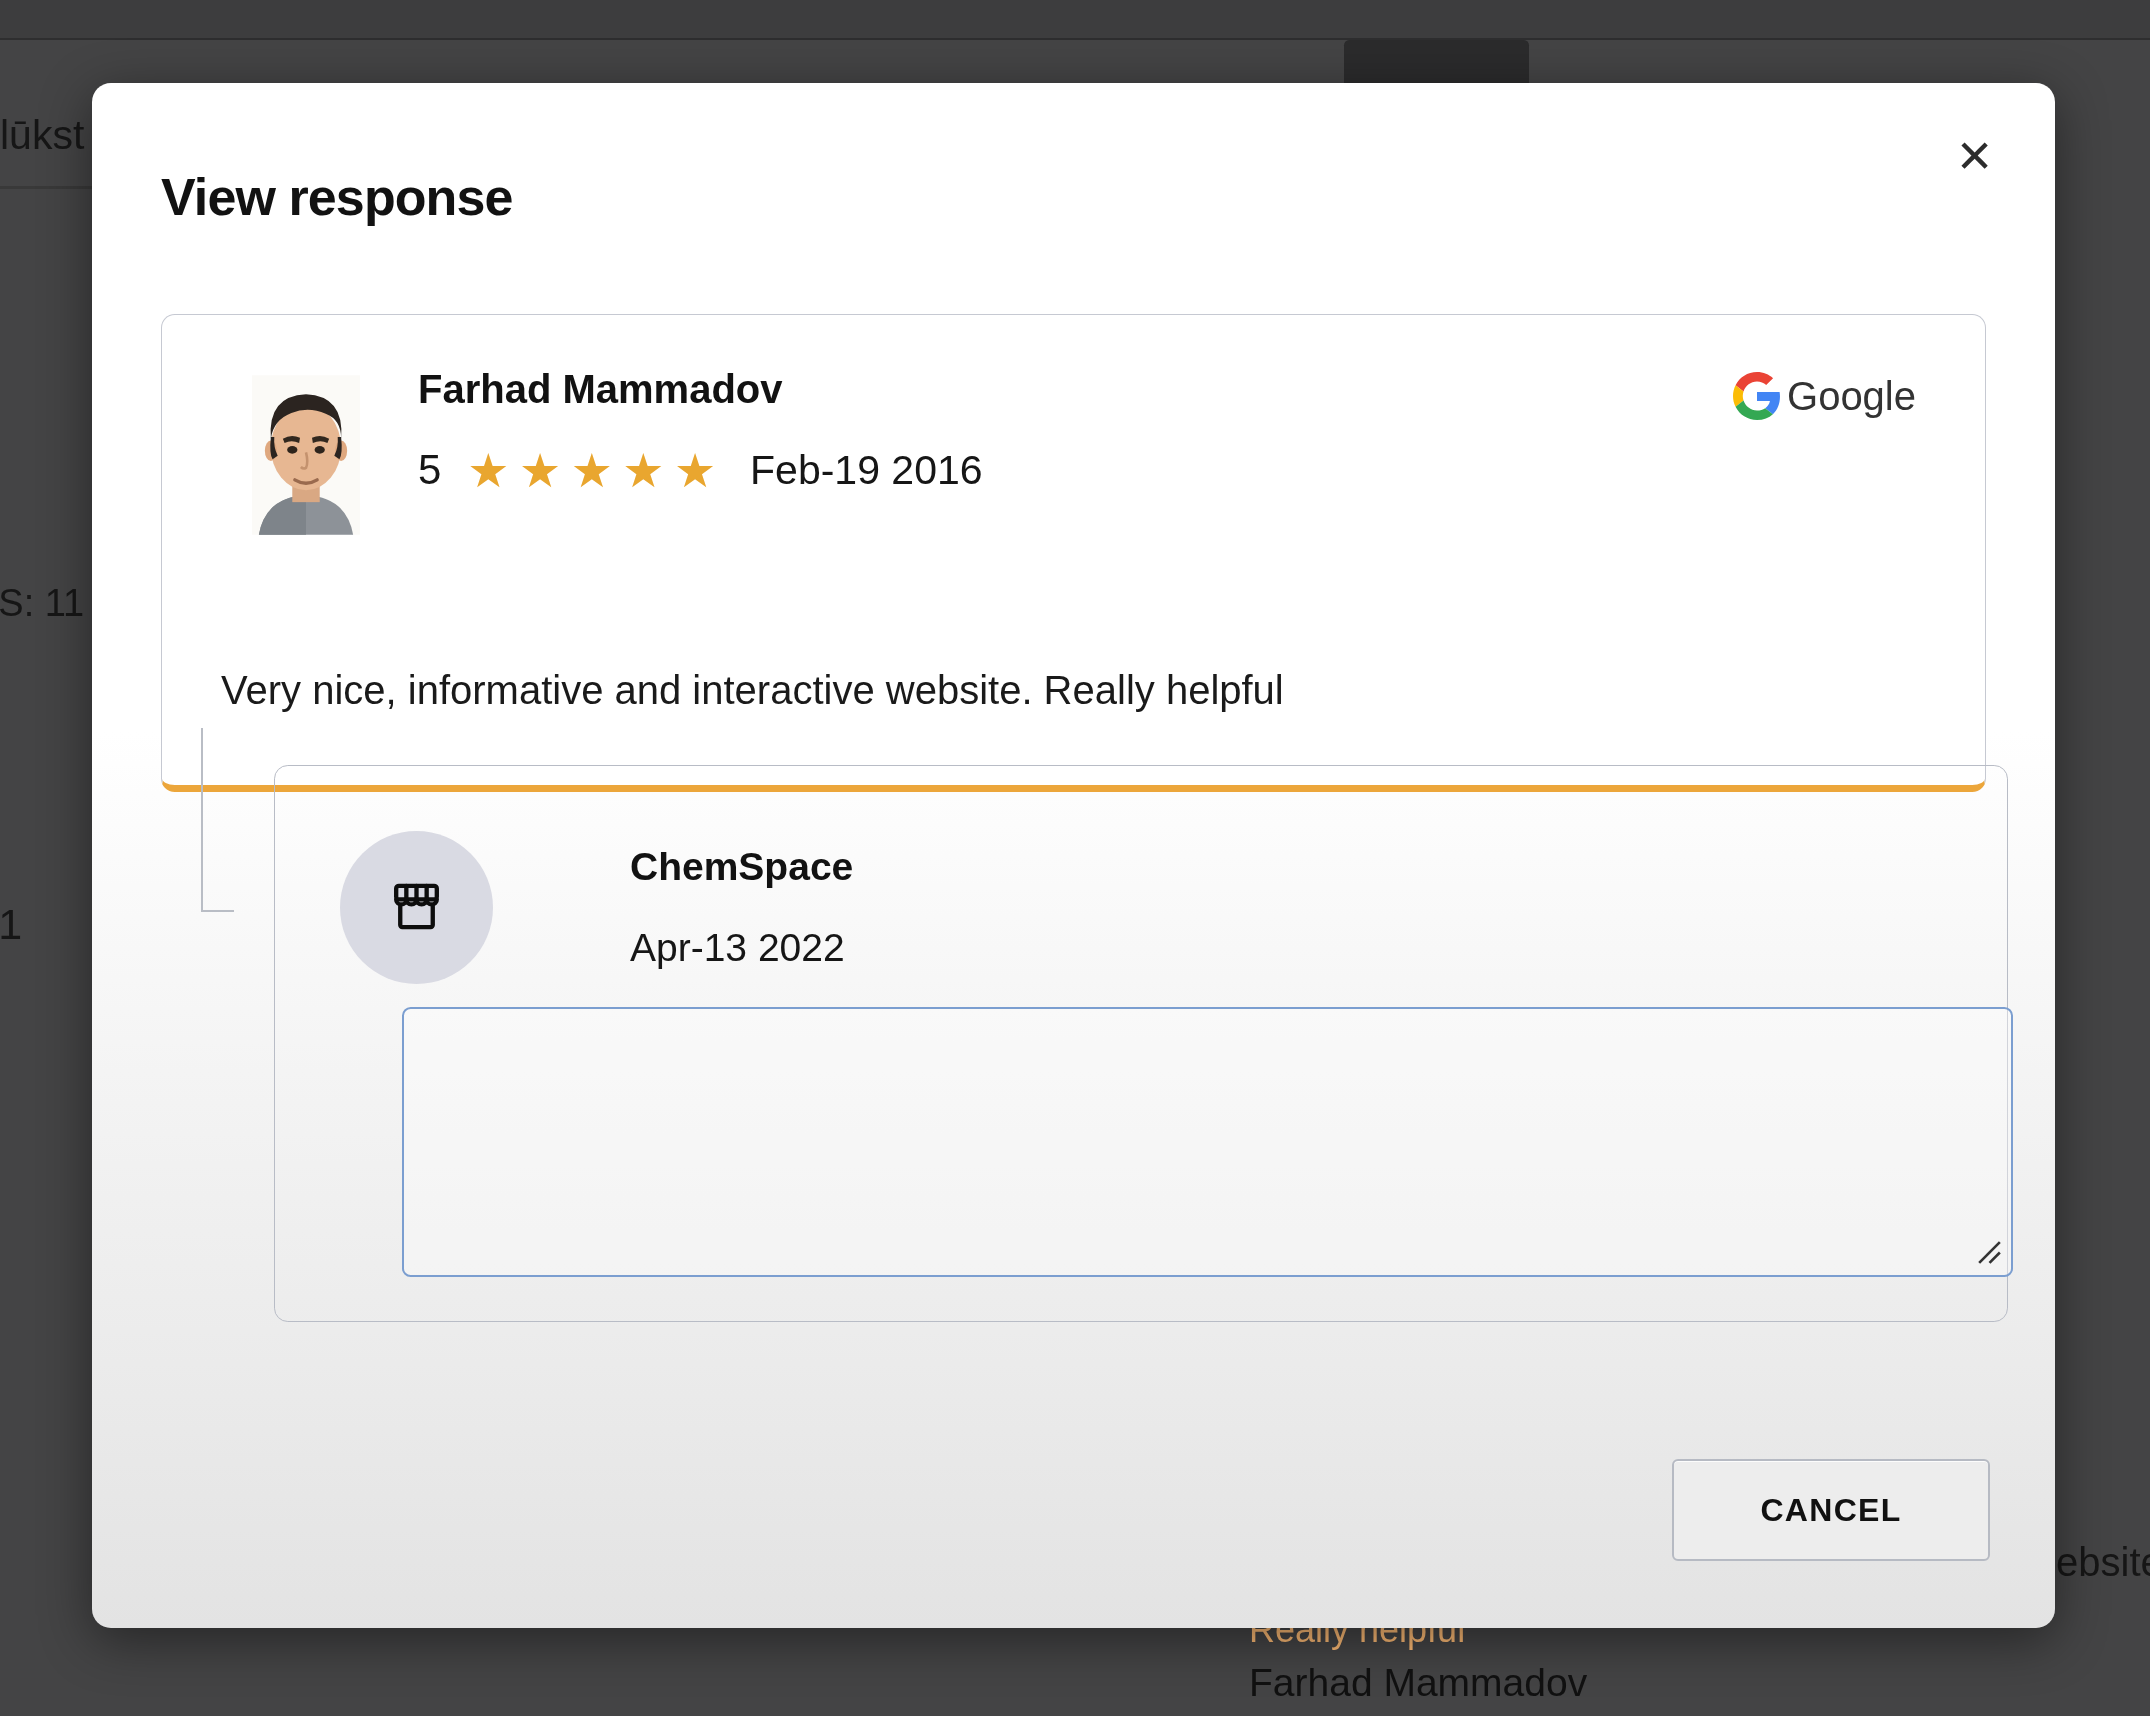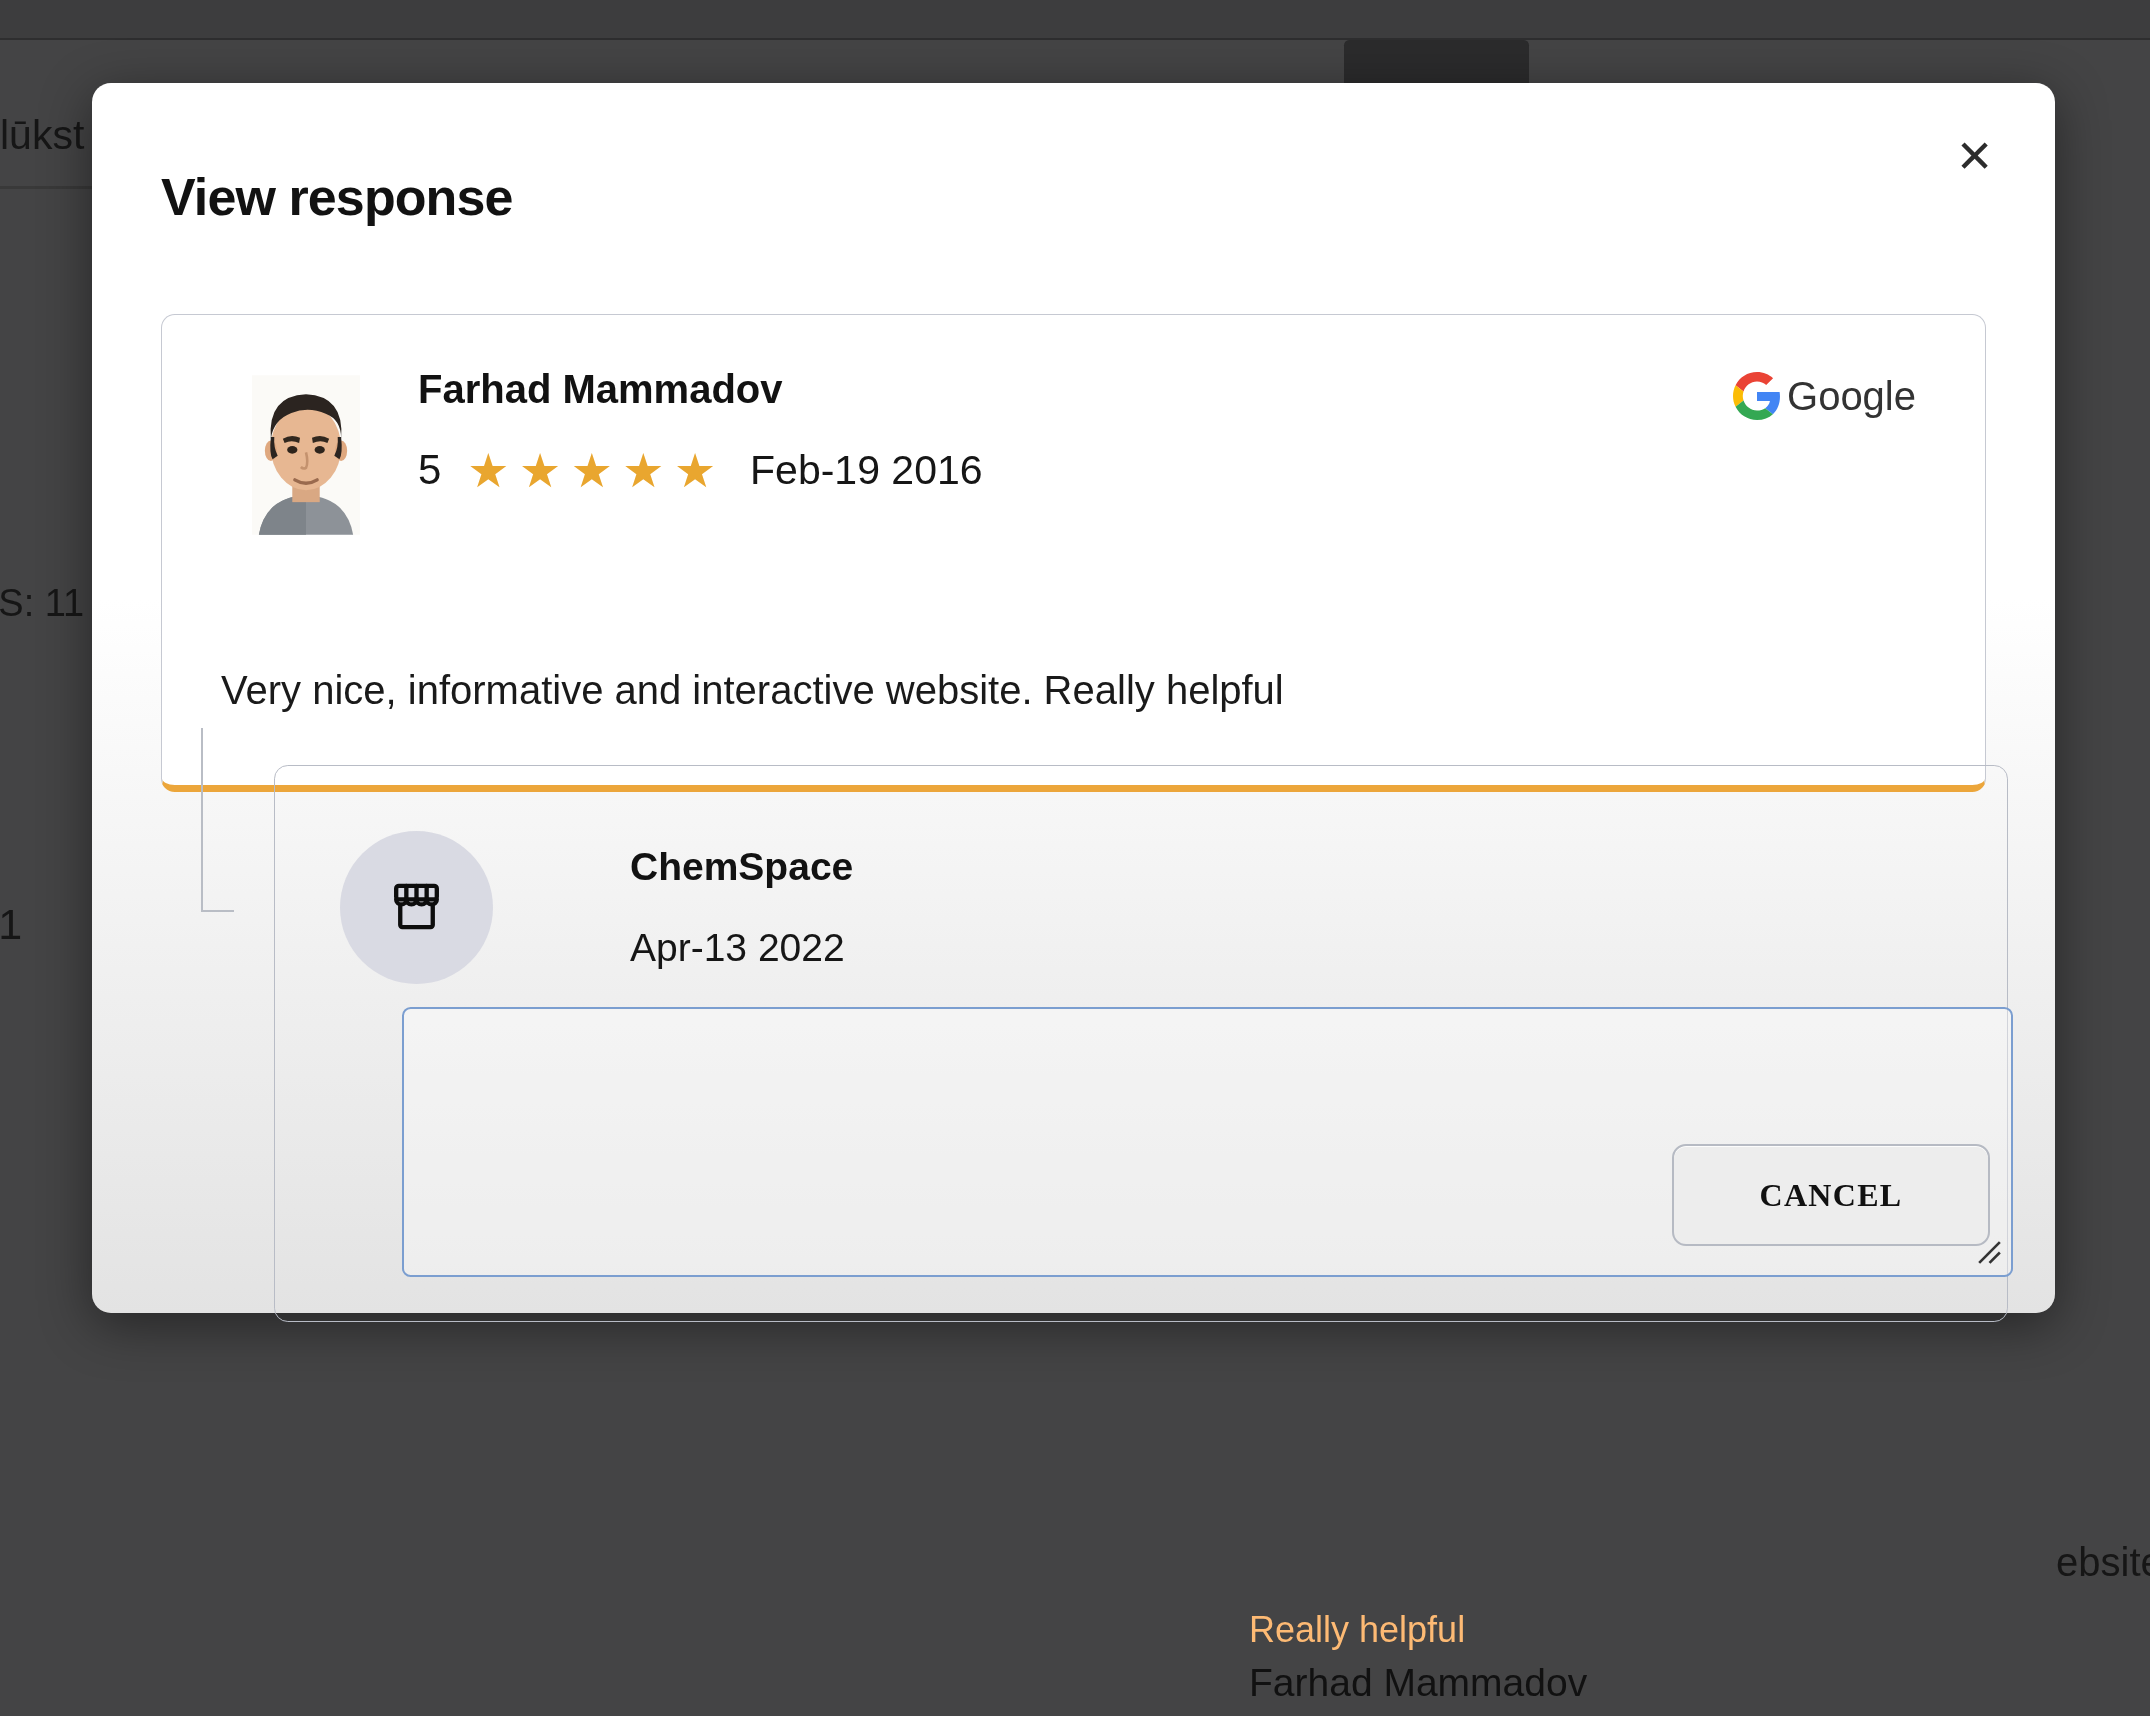--- a/index.html
+++ b/index.html
@@ -12,21 +12,21 @@
   .bg-divider-left{position:absolute;left:0;top:186px;width:95px;height:2.6px;background:#393939;}
   .bg-text{position:absolute;color:#161616;white-space:nowrap;}
   .bg-lukst{left:0;top:112px;font-size:41px;}
   .bg-s11{left:-1.7px;top:582px;font-size:38px;}
   .bg-one{left:-1.7px;top:900px;font-size:43px;}
   .bg-really{left:1249px;top:1609px;font-size:36px;color:#fdba74;}
   .bg-farhad{left:1249px;top:1661px;font-size:39px;color:#111;}
   .bg-ebsite{left:2056px;top:1540px;font-size:40px;}
 
   
-  .modal{position:absolute;left:92px;top:83px;width:1963px;height:1230px;border-radius:19px;
+  .modal{position:absolute;left:92px;top:83px;width:1963px;height:1545px;border-radius:19px;
          background:linear-gradient(180deg,#ffffff 0%,#ffffff 42%,#f1f1f1 70%,#e3e3e3 100%);
          box-shadow:0 12px 52px rgba(0,0,0,0.45);}
   .modal-title{position:absolute;left:69px;top:84px;font-size:52px;font-weight:600;color:#121212;letter-spacing:-0.9px;}
   .close-btn{position:absolute;right:48px;top:41px;width:65px;height:65px;display:flex;align-items:center;justify-content:center;
              font-size:45px;color:#2d2d2d;cursor:pointer;background:none;border:none;line-height:1;}
 
   
   .review-card{position:absolute;left:69px;top:231px;width:1823px;height:470px;background:#fff;
                border:1.7px solid #c6c9d2;border-bottom:7.7px solid #ECA63B;border-radius:13.8px;}
   .avatar{position:absolute;left:90px;top:60px;width:108px;height:160px;overflow:hidden;}
@@ -51,22 +51,22 @@
               background:#d9dae3;display:flex;align-items:center;justify-content:center;}
   .biz-name{position:absolute;left:355px;top:79px;font-size:39px;font-weight:700;color:#121212;}
   .biz-date{position:absolute;left:355px;top:160px;font-size:39px;color:#161616;}
   .response-textarea{position:absolute;left:127px;top:241px;width:1611px;height:270px;box-sizing:border-box;
                      border:2.6px solid #7B9ED0;border-radius:8.6px;background:rgba(255,255,255,0.35);
                      resize:none;outline:none;font-family:"Liberation Sans",sans-serif;font-size:36px;padding:17px;}
   .resize-grip{position:absolute;left:1699px;top:471px;width:31px;height:31px;pointer-events:none;}
 
   
   .cancel-btn{position:absolute;right:65px;bottom:67px;width:318px;height:102px;
-              background:#ededed;border:2.6px solid #b6bac3;border-radius:14px;cursor:pointer;
-              font-family:Liberation Serif, serif;font-size:32px;font-weight:600;letter-spacing:1.3px;color:#111;
+              background:#ededed;border:2.6px solid #b6bac3;border-radius:6px;cursor:pointer;
+              font-family:Liberation Sans, sans-serif;font-size:32px;font-weight:600;letter-spacing:1.3px;color:#111;
               box-shadow:inset 0 0.9px 0 rgba(255,255,255,0.8);}
 </style>
 </head>
 <body>
 
 <div id="screen">
 
   <div class="bg-topbar"></div>
   <div class="bg-tab"></div>
   <div class="bg-divider-left"></div>

